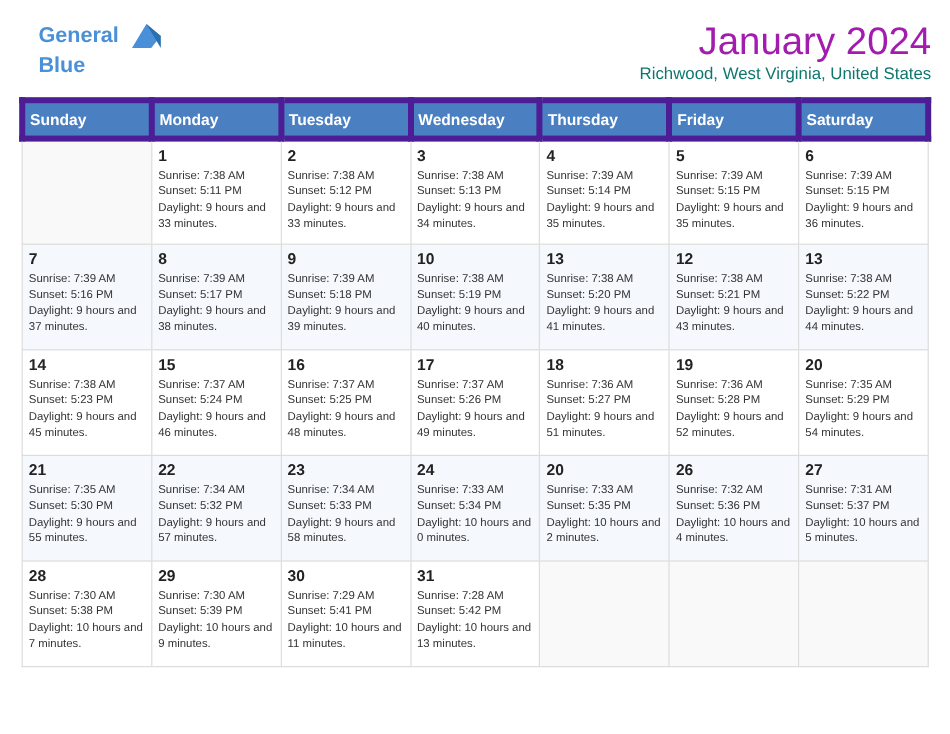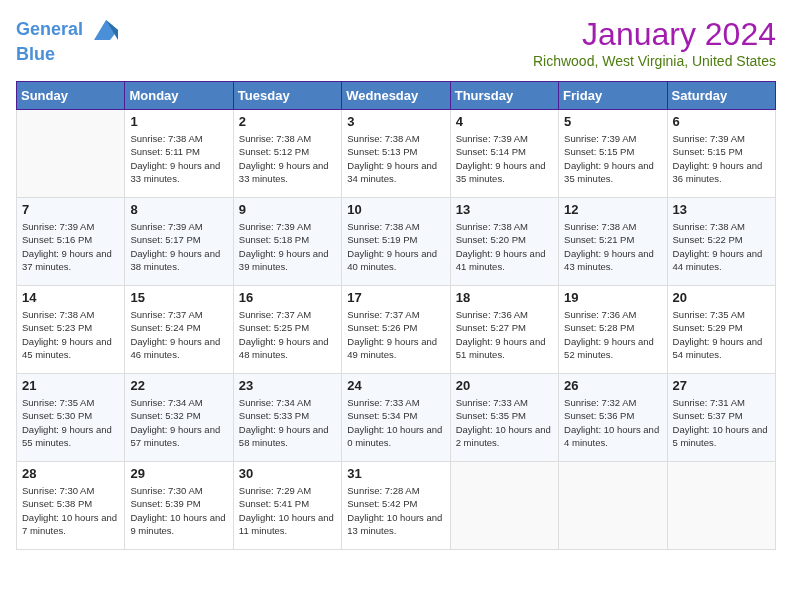--- a/index.html
+++ b/index.html
@@ -12,20 +12,21 @@
     }
     .header {
       display: flex;
       justify-content: space-between;
       align-items: flex-start;
       margin-bottom: 12px;
     }
     .logo {
       display: flex;
       align-items: center;
+      margin-left: 16px;
     }
     .logo-text {
       font-size: 18px;
       font-weight: bold;
       color: #2c3e50;
       line-height: 1.2;
     }
     .logo-text span {
       color: #4a90d9;
     }
@@ -37,35 +38,35 @@
     .title-area {
       text-align: right;
     }
     .month-title {
       font-size: 32px;
       font-weight: normal;
       color: #a21caf;
     }
     .location {
       font-size: 14px;
-      color: #4d7c0f;
+      color: #0f766e;
     }
     .calendar {
       width: 100%;
       border-collapse: collapse;
       border: 1px solid #ccc;
     }
     .calendar th {
       background: #4a7fc1;
       color: #fff;
       font-size: 13px;
       font-weight: bold;
       padding: 6px 4px;
       text-align: left;
-      border: 1px solid #4c1d95;
+      border: 5px solid #4c1d95;
     }
     .calendar td {
       width: 108px;
       vertical-align: top;
       border: 1px solid #ddd;
       padding: 4px 5px;
       font-size: 10px;
       color: #333;
       height: 88px;
       background: #fff;

